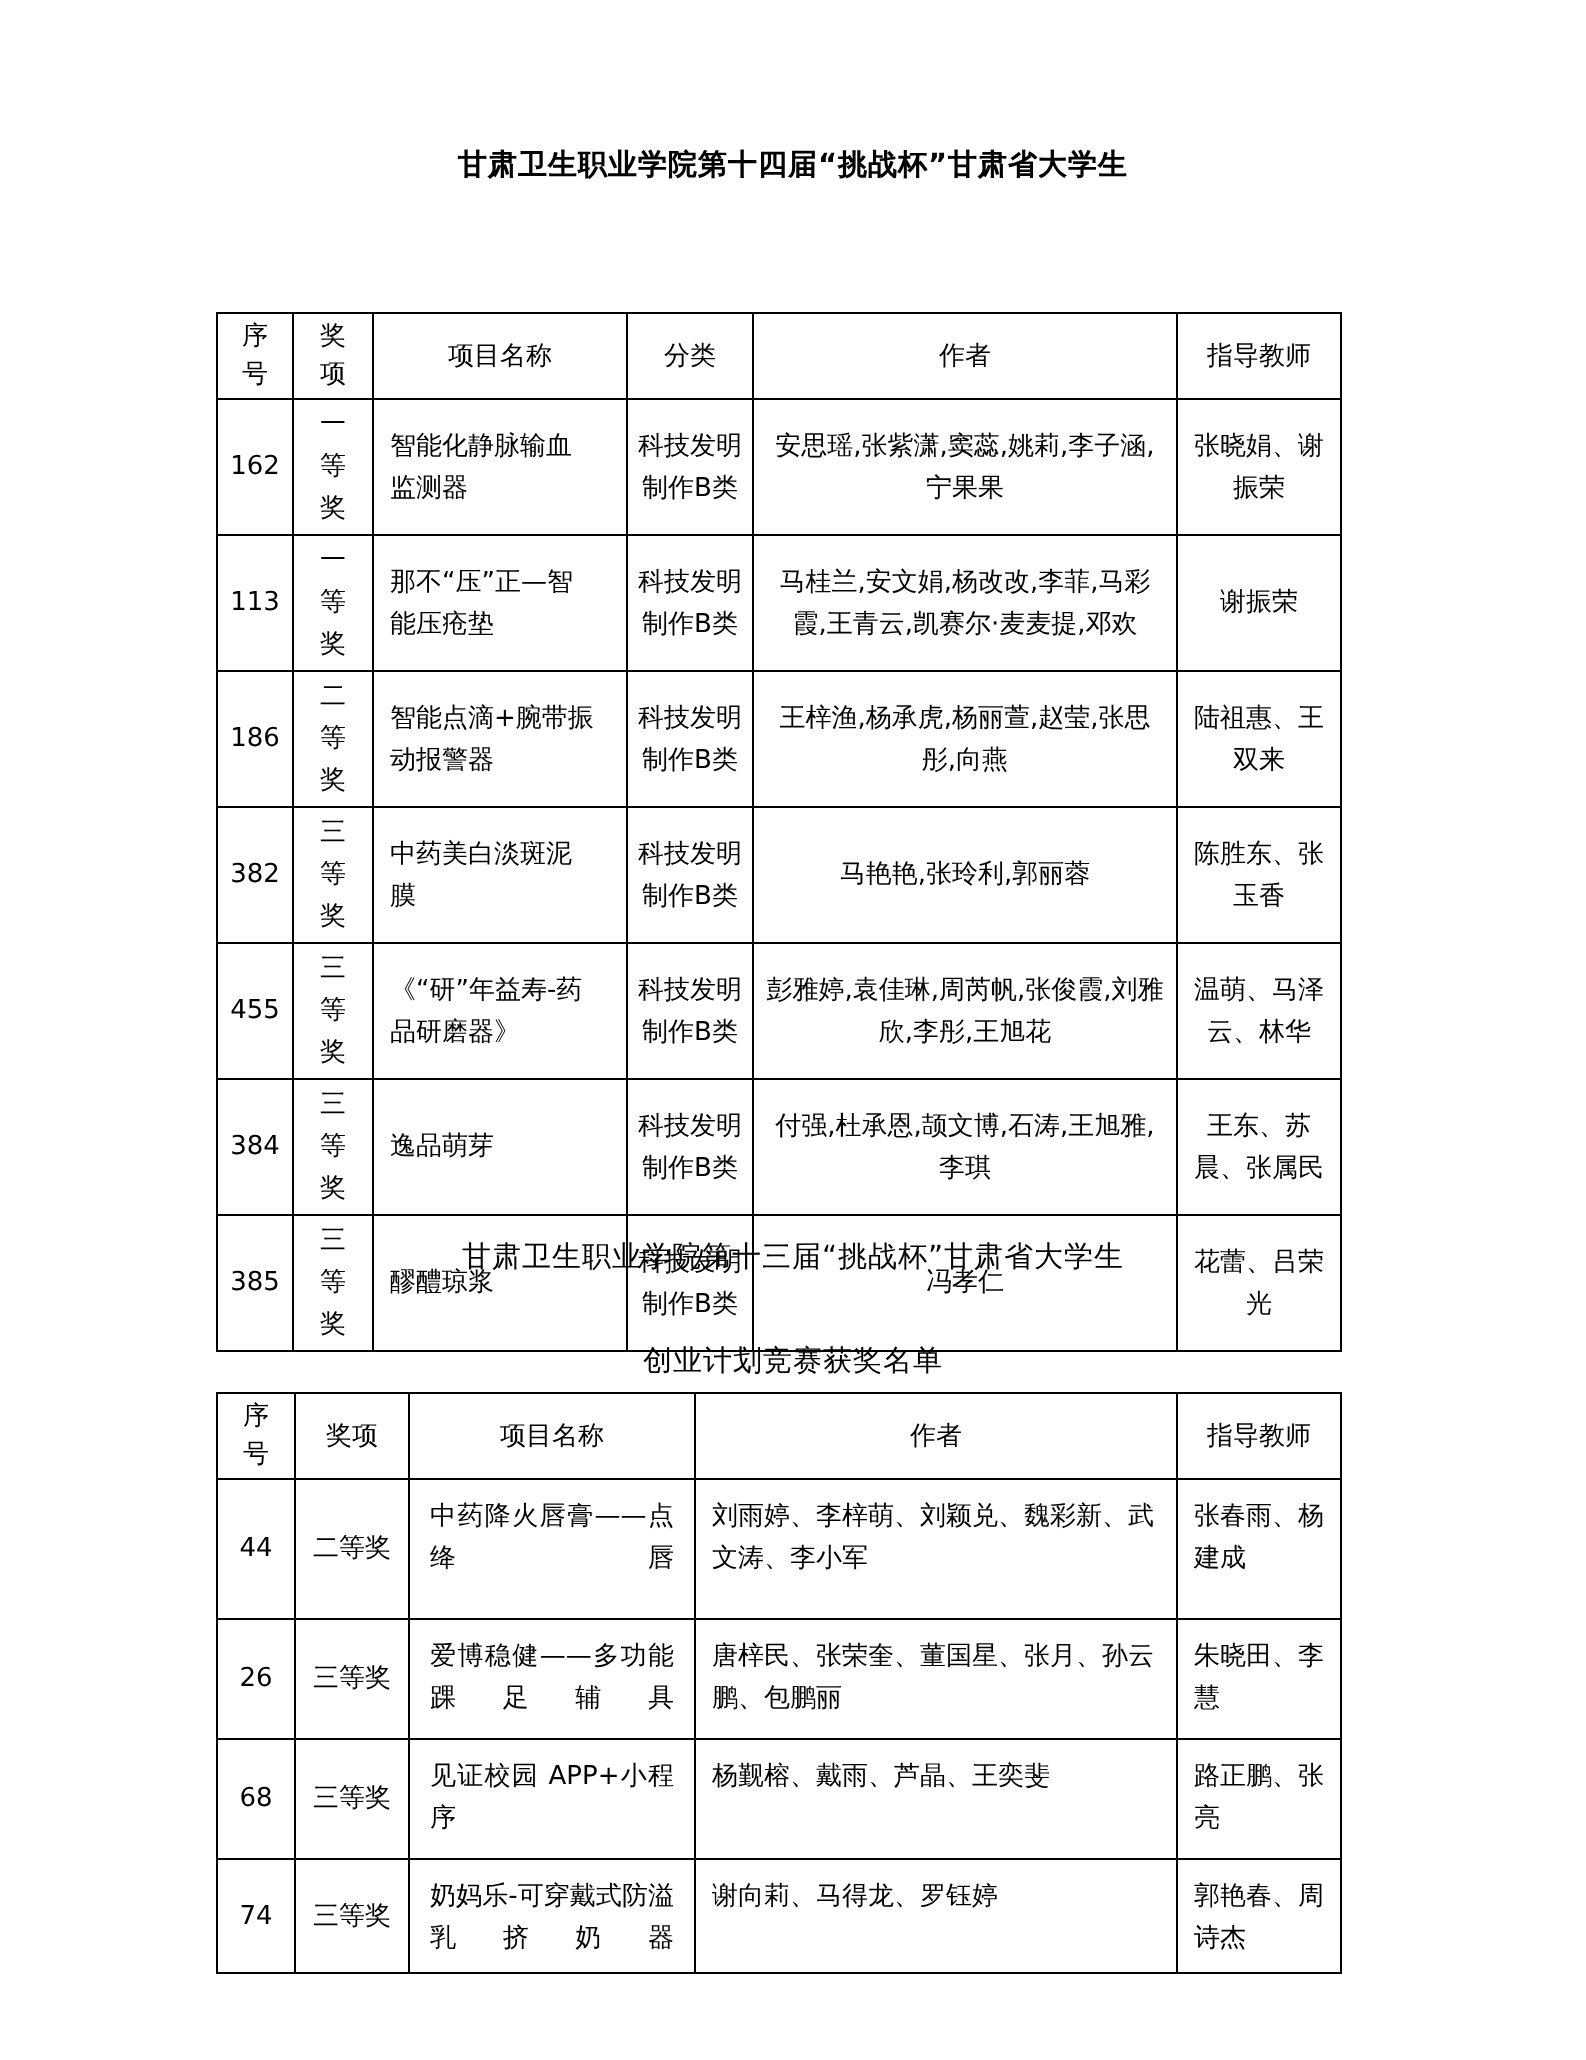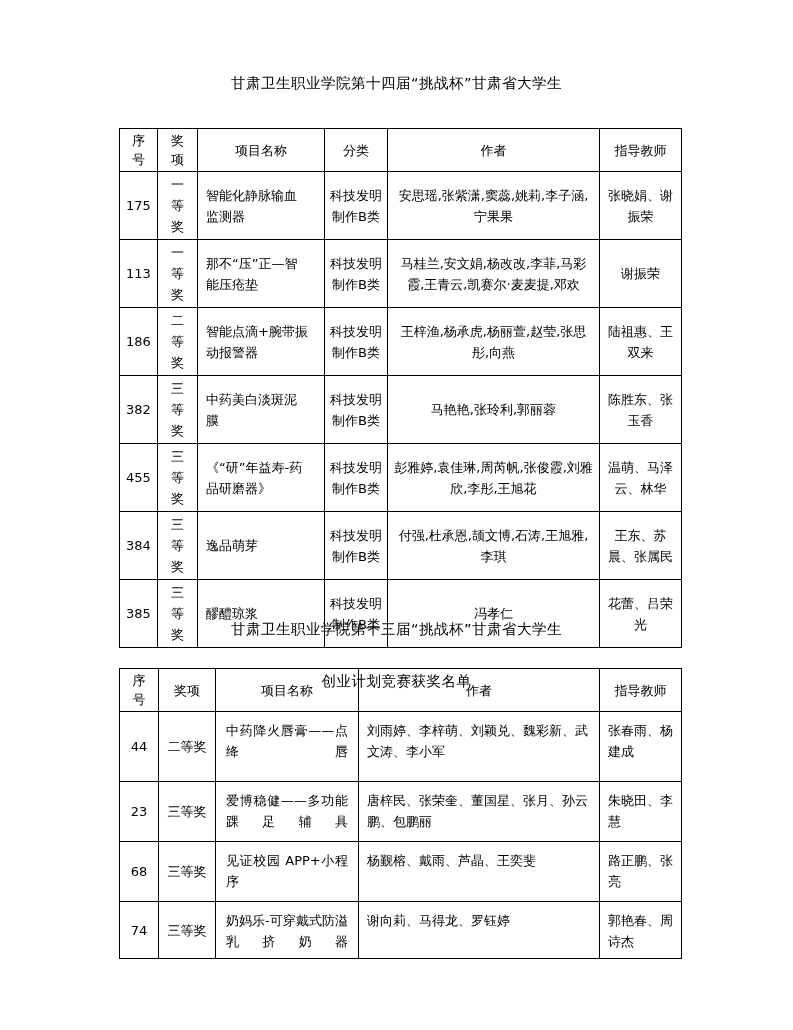--- a/index.html
+++ b/index.html
@@ -11,26 +11,27 @@
   }
   .page {
     position:relative; width:793px; height:1030px;
     background:#fff; overflow:hidden;
   }
   .doc-title {
     position:absolute; left:0; width:793px;
     text-align:center; font-size:14.5px; line-height:26px;
     letter-spacing:0.5px; white-space:pre-line;
   }
-  #title1 { top:70px; }
+  #title1 { top:70px;font-weight:bold; }
   #title2 { top:616px; }
   table {
-    position:absolute; left:119px;
+    position:absolute; left:108px;
     border-collapse:collapse; table-layout:fixed;
     width:562px;
+    margin-top:28px;
   }
   #table1 { top:128px; }
   #table2 { top:668px; }
   td, th {
     border:1px solid #000;
     font-size:13px; font-weight:normal;
     text-align:center; vertical-align:middle;
     line-height:21px; padding:2px 5px;
     word-break:break-word; overflow:hidden;
   }
@@ -75,21 +76,21 @@
     <tbody>
         <tr class="hdr">
       <th><span class="stack">序号</span></th>
       <th><span class="stack">奖项</span></th>
       <th>项目名称</th>
       <th>分类</th>
       <th>作者</th>
       <th>指导教师</th>
     </tr>
     <tr class="data">
-      <td>175</td>
+      <td>162</td>
       <td><span class="vaward">一等奖</span></td>
       <td class="project">智能化静脉输血监测器</td>
       <td>科技发明制作B类</td>
       <td>安思瑶,张紫潇,窦蕊,姚莉,李子涵,宁果果</td>
       <td>张晓娟、谢振荣</td>
     </tr>
     <tr class="data">
       <td>113</td>
       <td><span class="vaward">一等奖</span></td>
       <td class="project">那不“压”正—智能压疮垫</td>
@@ -160,21 +161,21 @@
       <th>指导教师</th>
     </tr>
     <tr class="r0">
       <td>44</td>
       <td>二等奖</td>
       <td class="project">中药降火唇膏——点绛唇</td>
       <td class="authors">刘雨婷、李梓萌、刘颖兑、魏彩新、武文涛、李小军</td>
       <td class="advisors">张春雨、杨建成</td>
     </tr>
     <tr class="r1">
-      <td>23</td>
+      <td>26</td>
       <td>三等奖</td>
       <td class="project">爱博稳健——多功能踝足辅具</td>
       <td class="authors">唐梓民、张荣奎、董国星、张月、孙云鹏、包鹏丽</td>
       <td class="advisors">朱晓田、李慧</td>
     </tr>
     <tr class="r2">
       <td>68</td>
       <td>三等奖</td>
       <td class="project">见证校园 APP+小程序</td>
       <td class="authors">杨觐榕、戴雨、芦晶、王奕斐</td>

